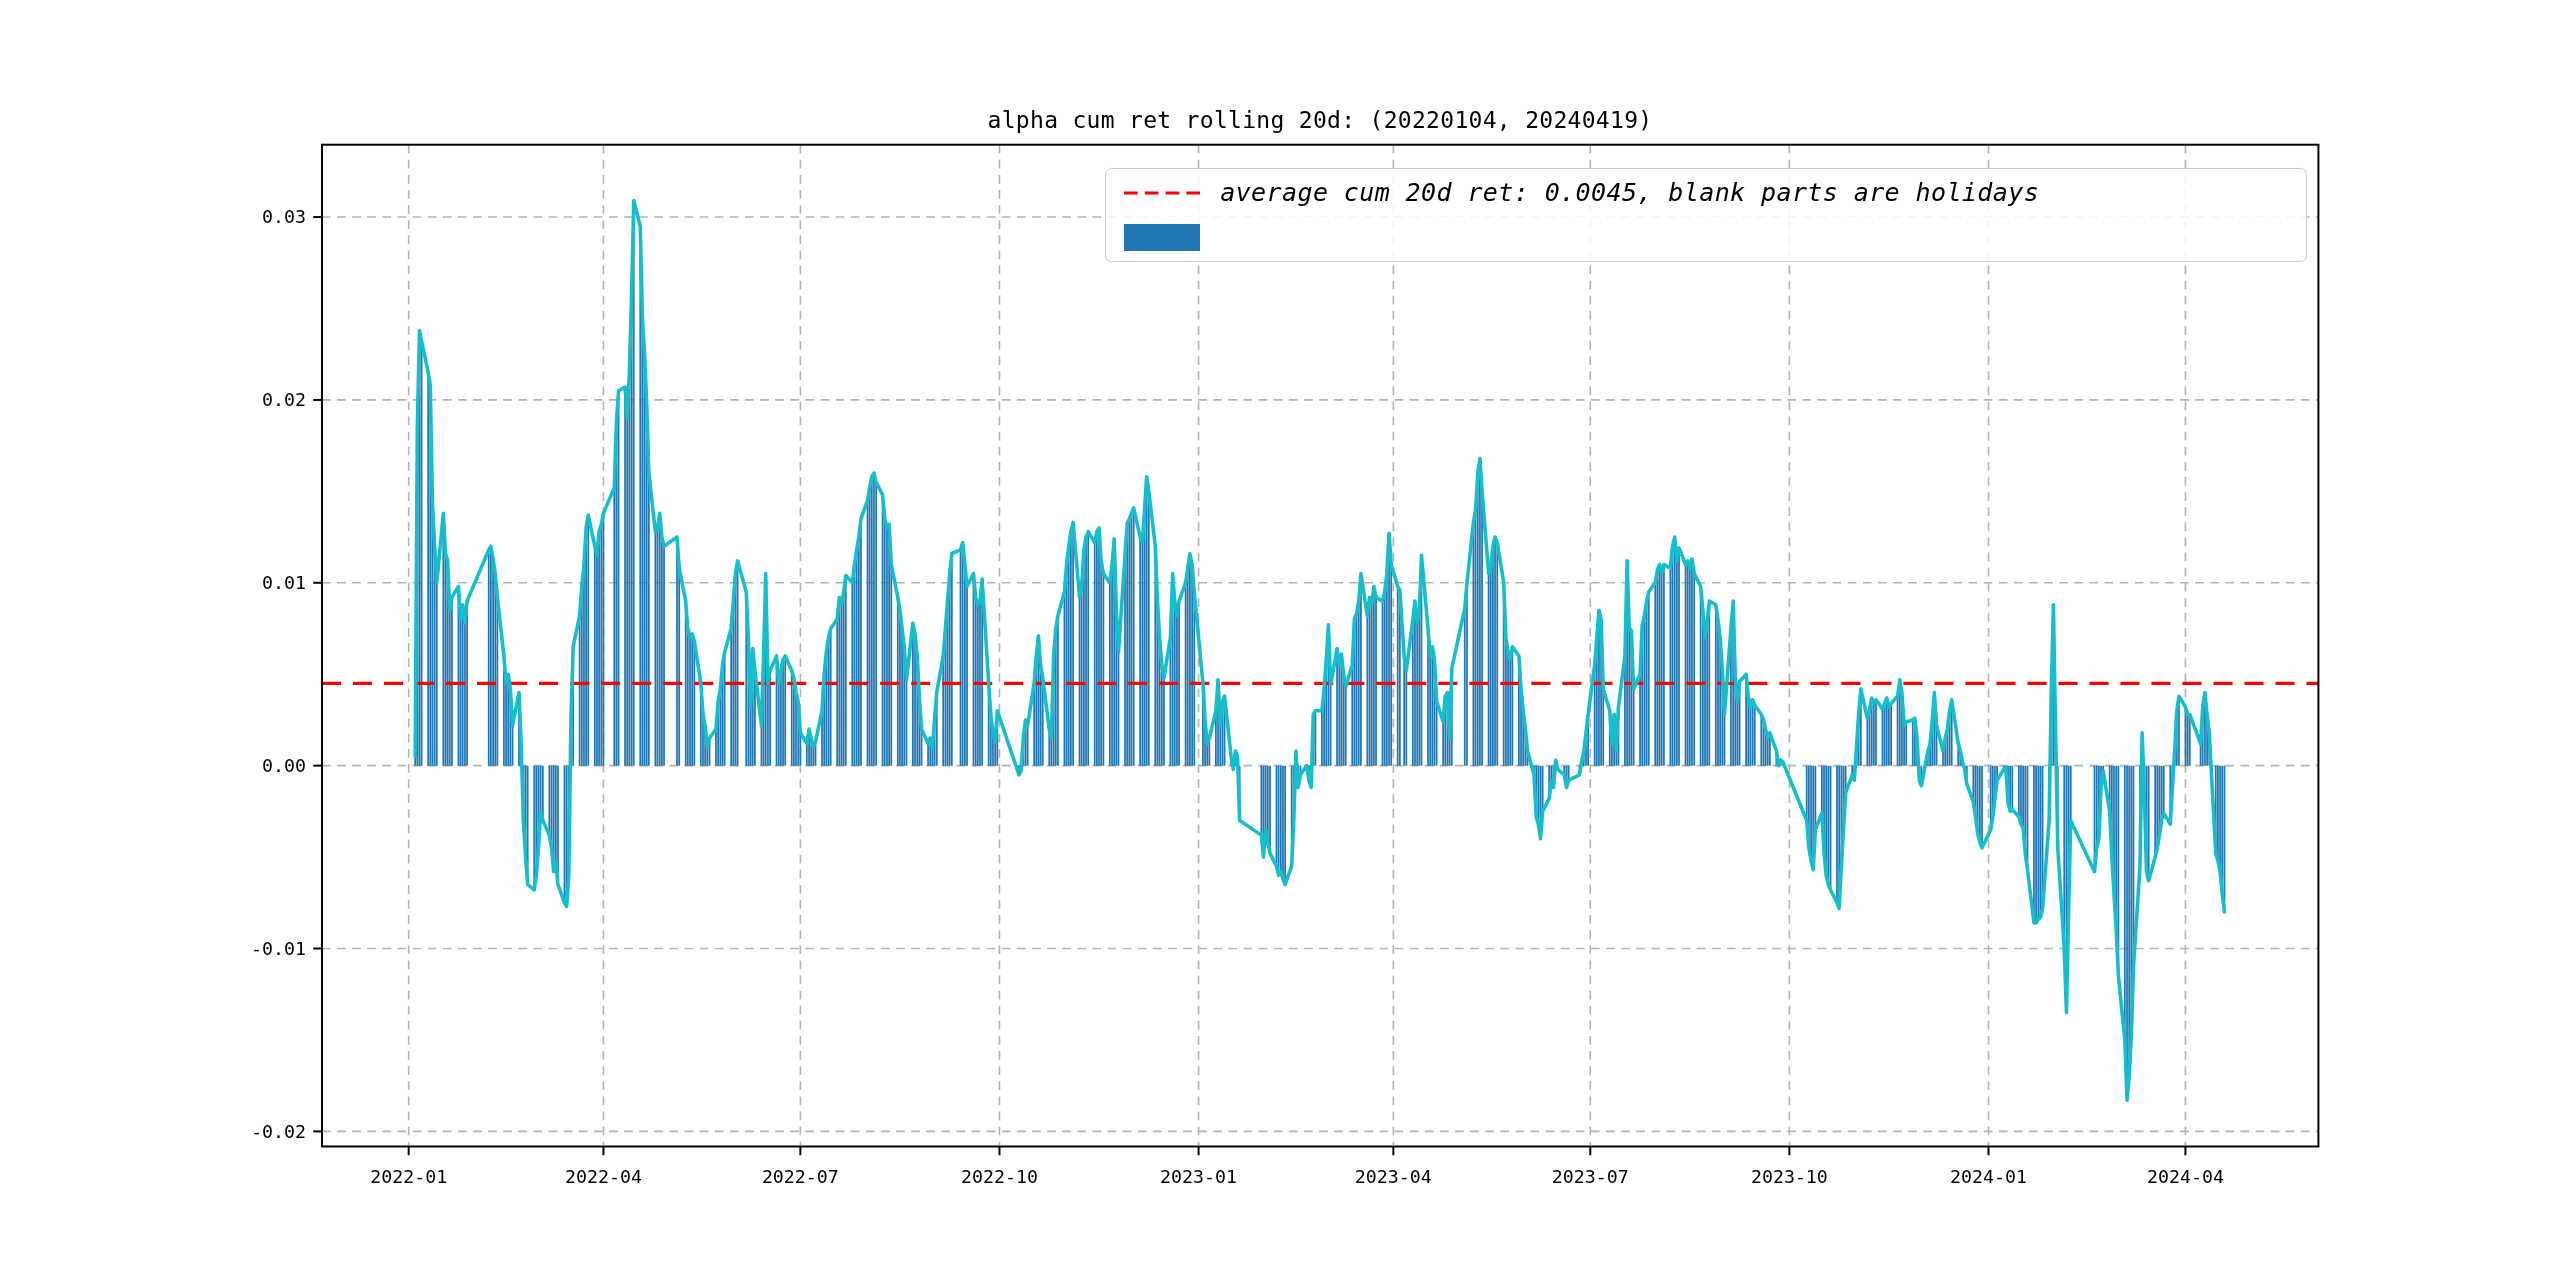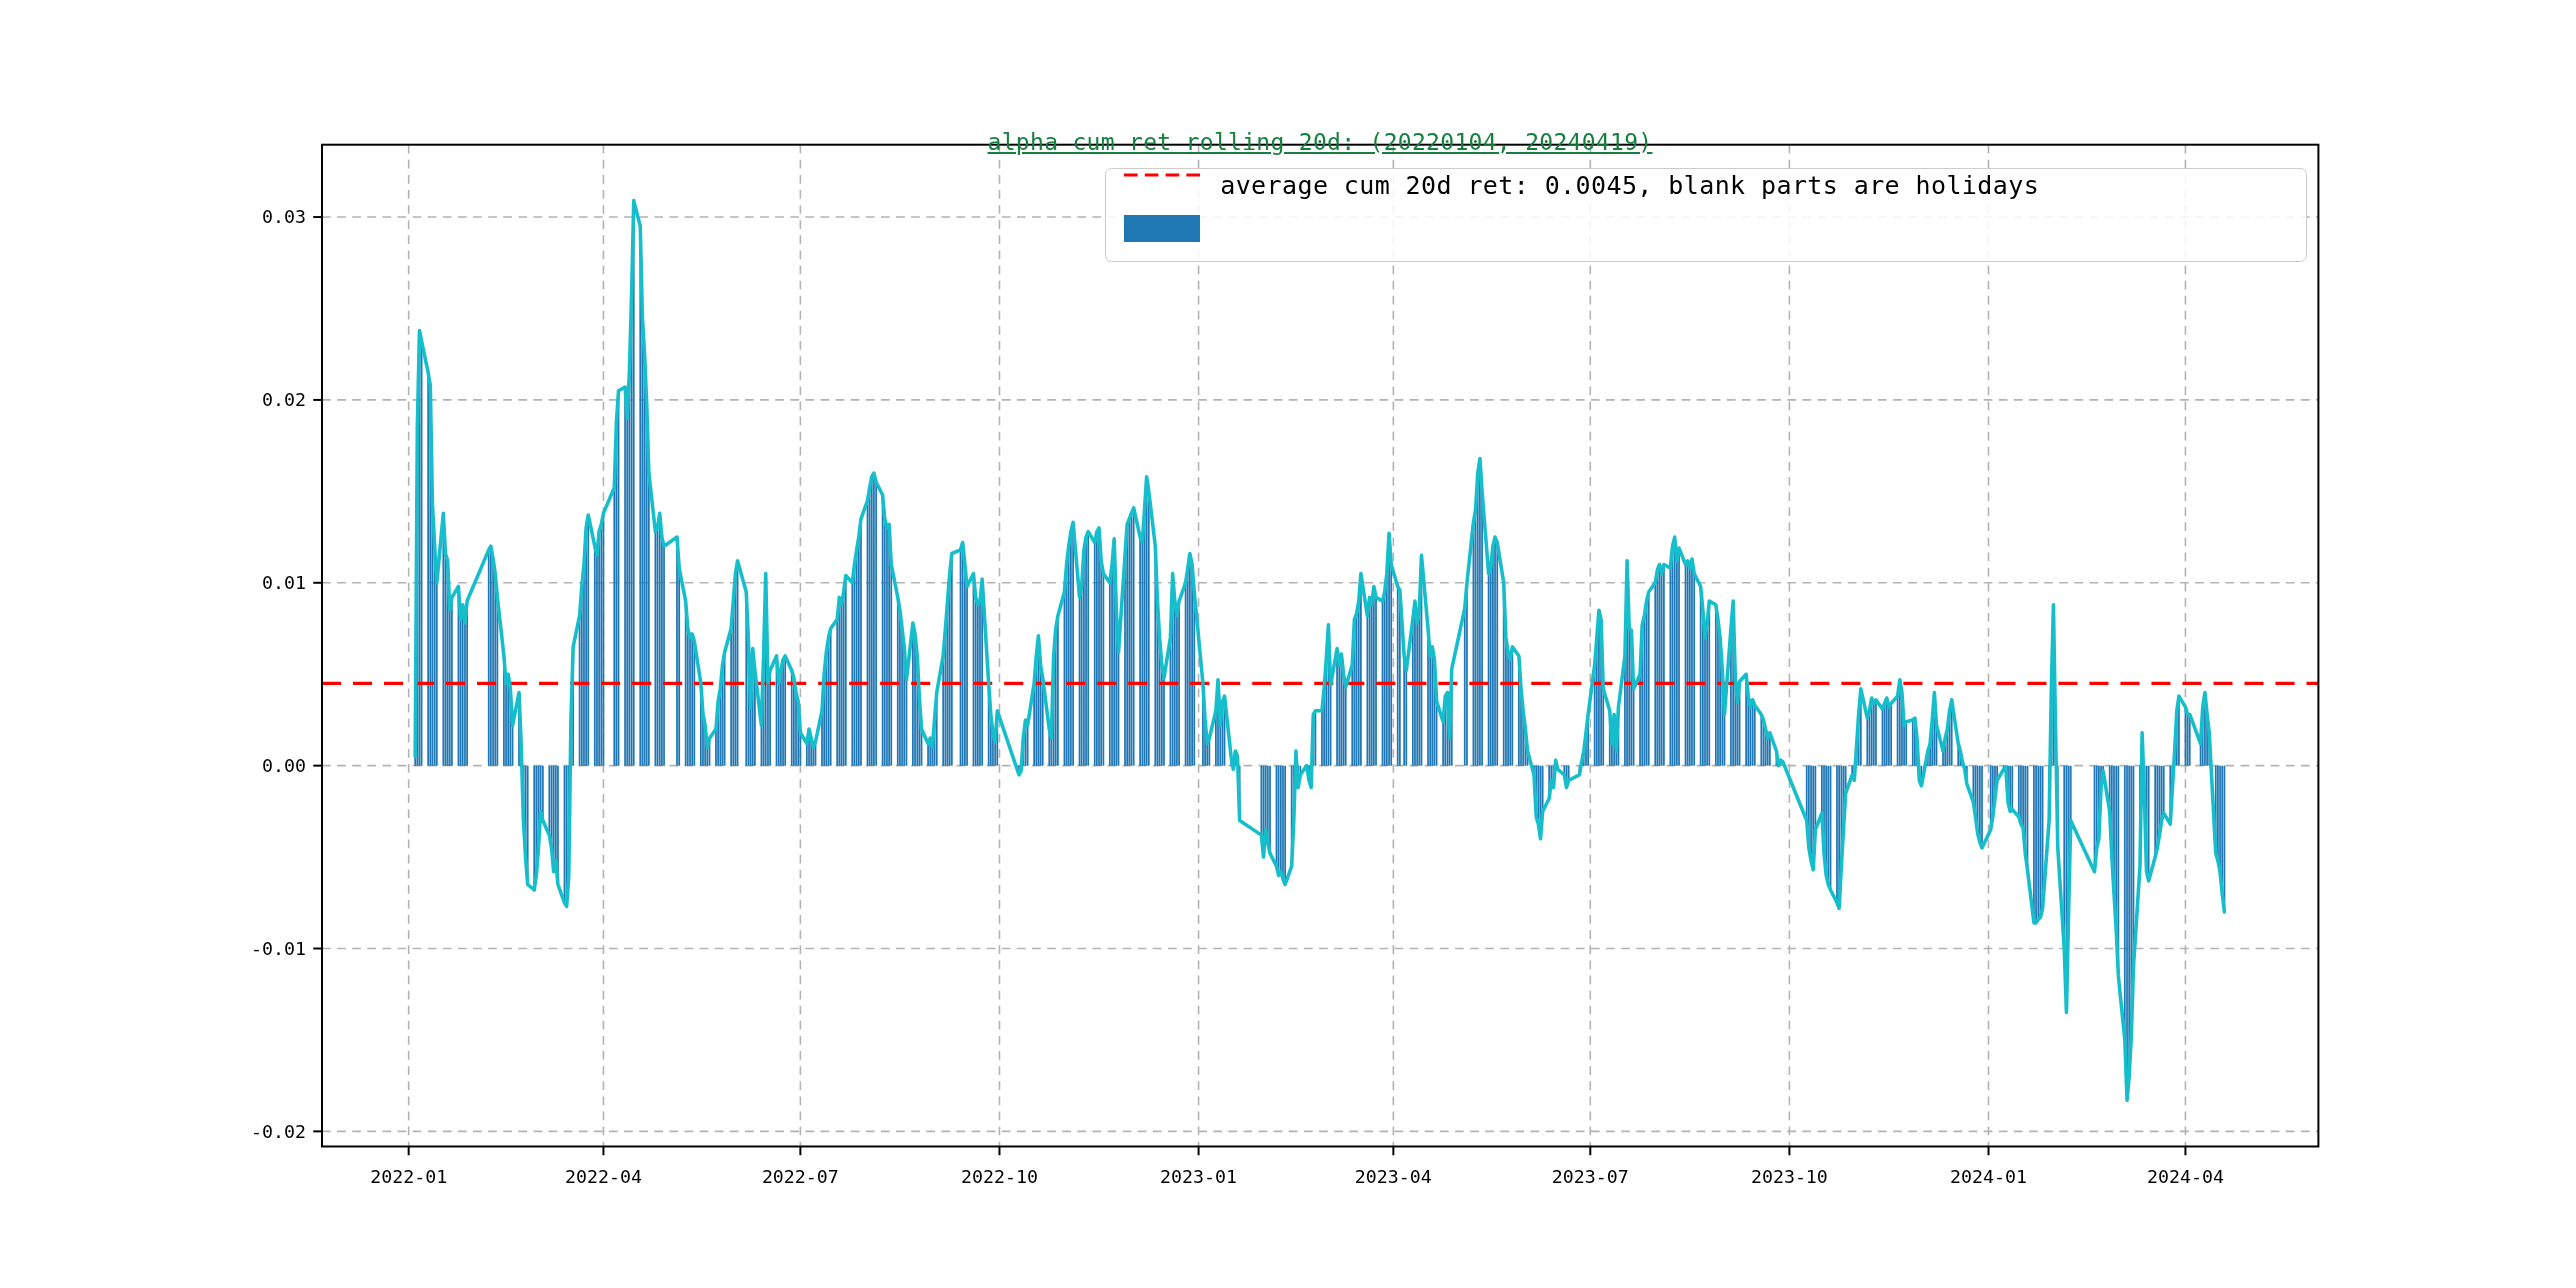--- a/index.html
+++ b/index.html
@@ -1,25 +1,25 @@
 <!DOCTYPE html>
 <html style="font-size:12.7px"><head>
 <meta charset="utf-8">
 <style>
   html,body{margin:0;padding:0;background:#ffffff;}
   .figure{position:relative;width:2576px;height:1288px;background:#ffffff;
           font-family:"DejaVu Sans Mono","Liberation Mono",monospace;overflow:hidden;}
   .figure svg.chart{position:absolute;left:0;top:0;}
-  .chart-title{position:absolute;left:1320px;top:129px;transform:translateX(-50%);
-               font-size:23px;letter-spacing:0.3px;color:#15803d;white-space:nowrap;text-decoration:underline;}
+  .chart-title{position:absolute;left:1320px;top:107px;transform:translateX(-50%);
+               font-size:23px;letter-spacing:0.3px;color:#000000;white-space:nowrap;}
   .legend{position:absolute;left:1105px;top:168px;width:1202px;height:94px;
           background:rgba(255,255,255,.85);border:1.6px solid #cccccc;border-radius:6.4px;
           box-sizing:border-box;display:flex;flex-direction:column;justify-content:space-evenly;
           padding:1.6px 0;}
-  .lrow{display:flex;height:50%;padding-left:17.5px;}
+  .lrow{display:flex;align-items:center;height:50%;padding-left:17.5px;font-style:italic;}
   .lrow .sw{flex:0 0 76px;margin-right:20.7px;}
   .lrow .swatch-patch{flex:0 0 76px;height:27px;margin-right:20.7px;}
   .lrow span.lbl{font-size:25px;letter-spacing:0.4px;color:#000;white-space:pre;}
 </style>
 </head>
 <body>
 
 <div class="figure">
   <svg class="chart" id="chart" width="2576" height="1288" viewBox="0 0 3240 1620">
       <defs>

